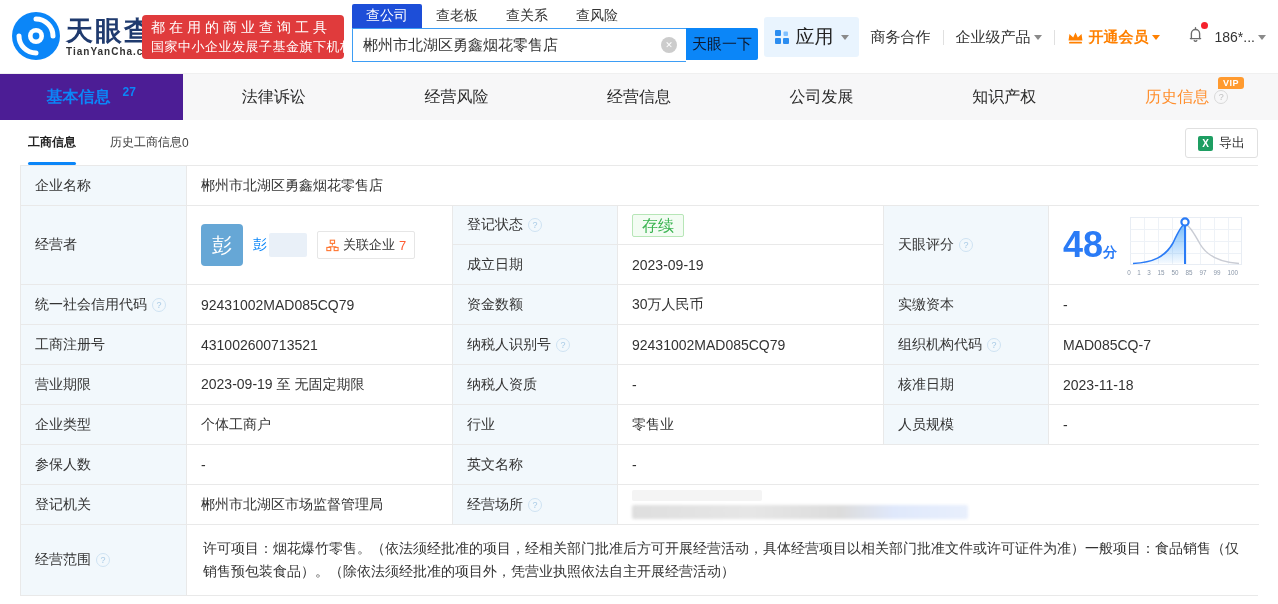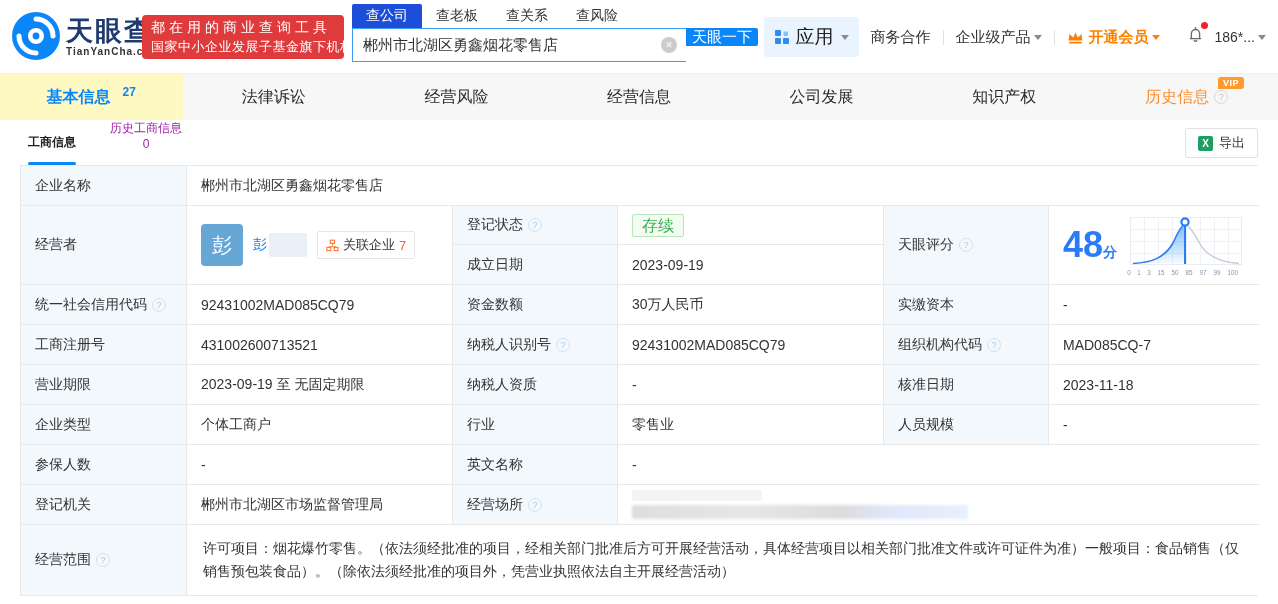--- a/index.html
+++ b/index.html
@@ -18,51 +18,51 @@
   .slogan-l2 { font-size:13px; letter-spacing:0.5px; line-height:19px; white-space:nowrap; }
 
   .search-wrap { position:absolute; left:352px; top:4px; }
   .search-tabs { display:flex; align-items:flex-end; height:24px; }
   .search-tab { font-size:14px; color:#333; padding:3px 14px; cursor:pointer; }
   .search-tab.active { background:#1d4ed8; color:#fff; border-radius:2px 2px 0 0; }
   .search-bar { display:flex; }
   .search-input-box { position:relative; width:334px; }
   .search-input { width:334px; height:34px; border:1px solid #3d9df5; border-right:none; padding:0 30px 0 10px; font-size:15px; color:#333; outline:none; font-family:inherit; }
   .clear-icon { position:absolute; right:9px; top:9px; width:16px; height:16px; background:#ccc; border-radius:50%; color:#fff; font-size:9px; display:flex; align-items:center; justify-content:center; cursor:pointer; }
-  .search-btn { width:72px; height:18px; background:#0b86f8; color:#ffffff; font-size:15px; border:none; border-radius:0 2px 2px 0; cursor:pointer; font-family:inherit; }
+  .search-btn { width:72px; height:32px; background:#0b86f8; color:#0f172a; font-size:15px; border:none; border-radius:0 2px 2px 0; cursor:pointer; font-family:inherit; }
 
   .top-nav { position:absolute; right:12px; top:20px; display:flex; align-items:center; height:34px; }
   .apps-chip { display:flex; align-items:center; background:#e9f4fe; border-radius:3px; padding:7px 10px; cursor:pointer; }
   .apps-chip .txt { font-size:19px; color:#222; margin:0 4px 0 6px; }
   .caret { width:0; height:0; border-left:4px solid transparent; border-right:4px solid transparent; border-top:5px solid #8a8a8a; margin-left:3px; }
   .caret.orange { border-top-color:#ff8000; }
   .nav-item { font-size:15px; color:#333; margin:0 12px; display:flex; align-items:center; cursor:pointer; white-space:nowrap; }
   .nav-sep { width:1px; height:15px; background:#e0e0e0; }
   .vip-item { color:#ff8000; font-weight:bold; }
   .vip-item svg { margin-right:5px; }
   .bell-wrap { position:relative; margin:0 10px 0 14px; cursor:pointer; }
   .red-dot { position:absolute; top:-3px; right:-3px; width:7px; height:7px; border-radius:50%; background:#f5222d; }
   .phone-item { font-size:14px; color:#333; display:flex; align-items:center; cursor:pointer; }
 
   
   .main-tabs { display:flex; height:46px; background:#f7f7f8; }
   .main-tab { flex:1; display:flex; align-items:center; justify-content:center; font-size:16px; color:#2a2a2a; cursor:pointer; position:relative; }
-  .main-tab.active { background:#fef9c3; color:#0b86f8; font-weight:bold;gap:8px; }
+  .main-tab.active { background:#4c1d95; color:#0b86f8; font-weight:bold;gap:8px; }
   .tab-count { font-size:12px; margin-left:4px; margin-top:-10px; color:#0b86f8; }
   .main-tab.history { color:#ff8f2e; }
   .vip-tag { position:absolute; top:3px; right:34px; background:#ff9a2f; color:#fff; font-size:9px; font-weight:bold; padding:1px 5px; border-radius:3px 3px 3px 0; letter-spacing:0.5px; }
   .q-icon { width:14px; height:14px; border:1px solid #d9d9d9; color:#c0c0c0; border-radius:50%; font-size:9px; display:inline-flex; align-items:center; justify-content:center; margin-left:5px; flex:none; }
   .q-icon.blue { border-color:#cfe3f3; color:#a9cbe6; }
 
   
   .sub-tabs { height:45px; display:flex; align-items:center; padding:0 20px 0 28px; background:#fff; position:relative; }
   .sub-tab { font-size:12px; margin-right:34px; cursor:pointer; position:relative; height:45px; display:flex; align-items:center; }
   .sub-tab.active { font-weight:bold; color:#222; }
   .sub-tab.active .underline { position:absolute; bottom:0; left:0; right:0; height:3px; background:#0b86f8; border-radius:2px; }
-  .sub-tab.dim { color:#a21caf;flex-direction:column; }
+  .sub-tab.dim { color:#404040; }
   .export-btn { position:absolute; right:20px; top:8px; height:30px; border:1px solid #e0e0e0; border-radius:3px; background:#fff; display:flex; align-items:center; padding:0 12px; cursor:pointer; }
   .excel-ic { width:15px; height:15px; background:#1e9e62; border-radius:2px; color:#fff; font-size:10px; font-weight:bold; display:flex; align-items:center; justify-content:center; margin-right:6px; }
   .export-label { font-size:13px; color:#333; }
 
   
   .biz-table { margin:0 20px; width:1238px; border:1px solid #e9e9e9; display:grid;
     grid-template-columns:166px 266px 165px 266px 165px 210px;
     grid-template-rows:40px 39px 40px 40px 40px 40px 40px 40px 40px 70px; }
   .cell { border-right:1px solid #e9e9e9; border-bottom:1px solid #e9e9e9; display:flex; align-items:center; padding:0 14px; font-size:14px; color:#333; background:#fff; overflow:hidden; }
   .cell.lab { background:#f2f8fc; }

